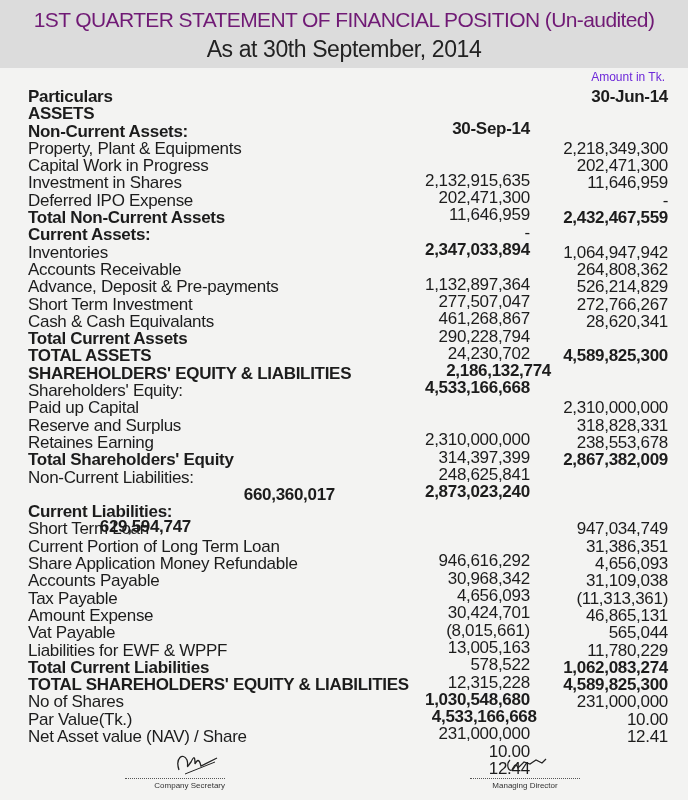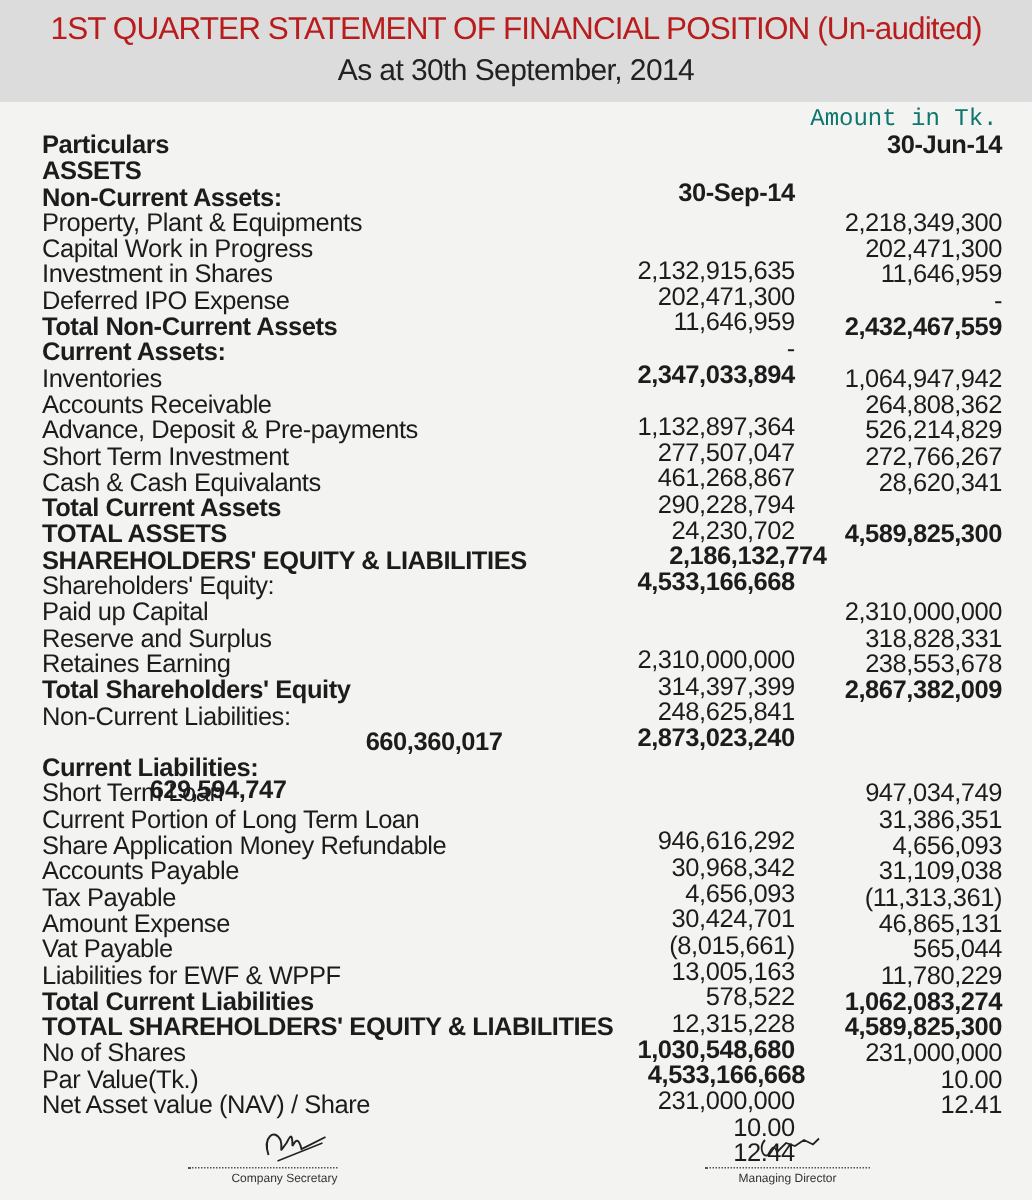--- a/index.html
+++ b/index.html
@@ -9,29 +9,29 @@
     font-family:"Liberation Sans", "DejaVu Sans", sans-serif;
     color:#1c1c1c;
     position:relative;
   }
   .header-band {
     position:absolute; left:0; top:0; width:688px; height:68px;
     background:#dcdcdc;
   }
   .title {
     position:absolute; left:0; width:688px; top:8px;
-    text-align:center; font-size:21px; letter-spacing:-0.6px; color:#b91c1c;
+    text-align:center; font-size:21px; letter-spacing:-0.6px; color:#701a75;
   }
   .subtitle {
     position:absolute; left:0; width:688px; top:36px;
-    text-align:center; font-size:20px; letter-spacing:-0.4px; color:#222;
+    text-align:center; font-size:23px; letter-spacing:-0.4px; color:#222;
   }
   .unit-note {
     position:absolute; right:23px; top:70px;
-    font-size:16px; color:#0f766e;font-family:Liberation Mono, monospace;
+    font-size:12px; color:#6d28d9;
   }
   .table {
     position:absolute; left:28px; top:88px; width:640px;
   }
   .row {
     display:flex; height:17.3px; line-height:17.3px; font-size:17px;
     letter-spacing:-0.3px; white-space:nowrap;
   }
   .row .label { width:360px; }
   .row .v1 { width:163px; text-align:right;margin-top:32px; }

